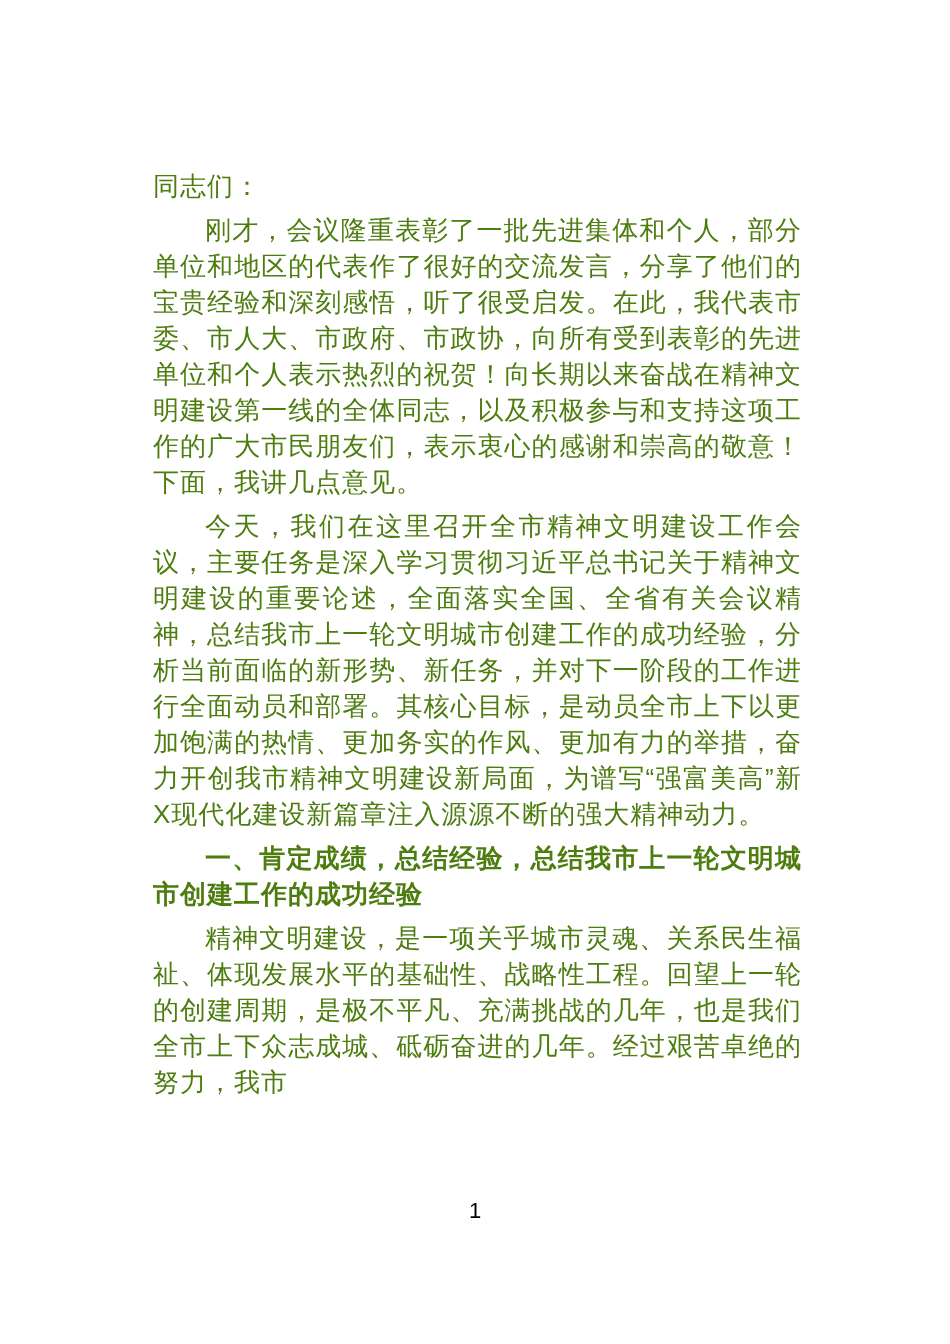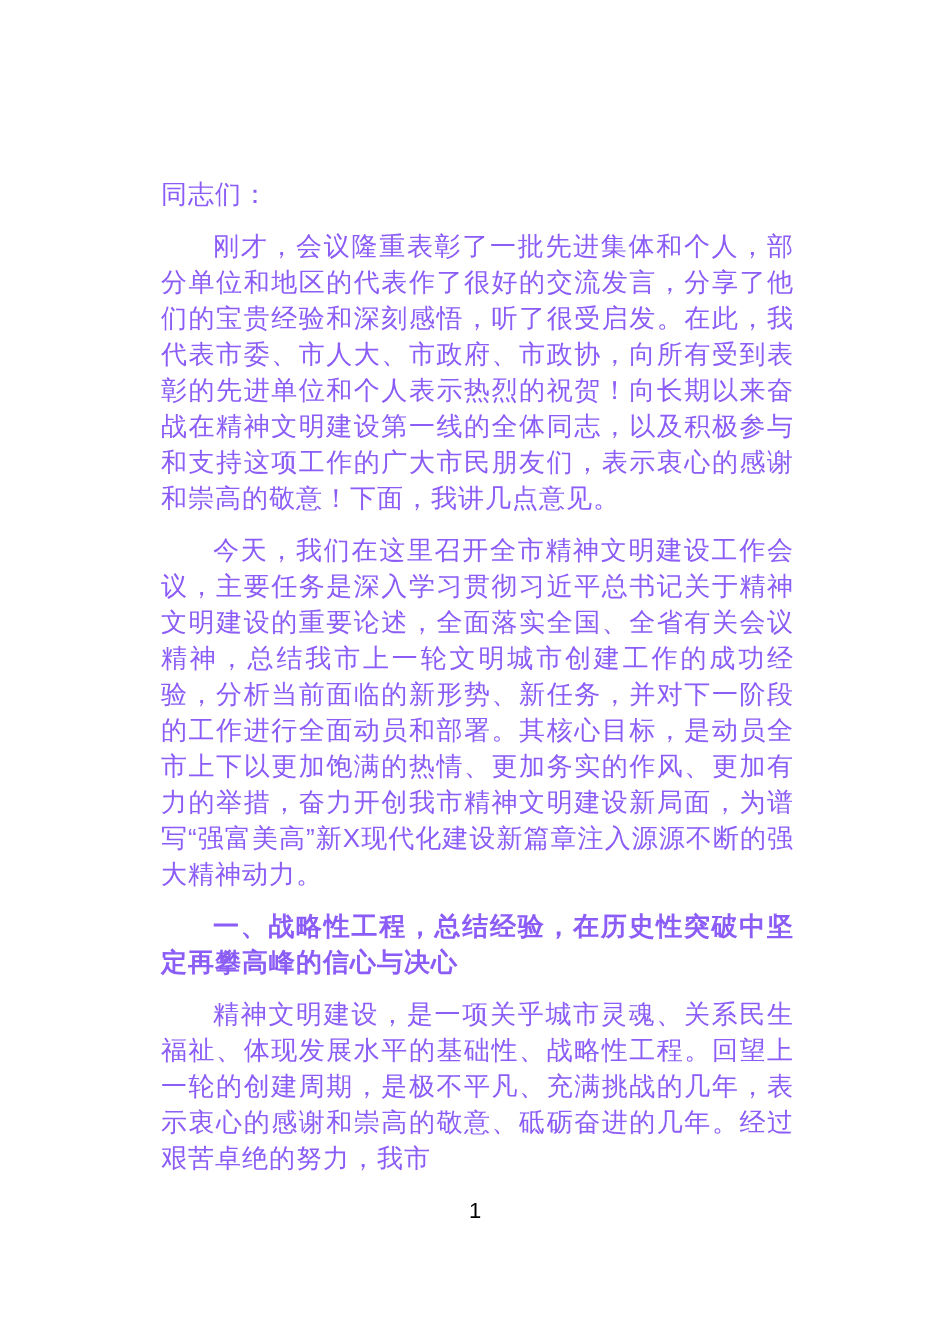--- a/index.html
+++ b/index.html
@@ -22,27 +22,27 @@
   .doc-title {
     margin: 0 0 42px 0;
     font-size: 35px;
     font-weight: 700;
     line-height: 70px;
     text-align: center;
     letter-spacing: 2px;
     color: #000000;
   }
   .body-text p {
-    margin: 16px;
+    margin: 8px;
     font-size: 26px;
     line-height: 36px;
     letter-spacing: 1px;
     text-align: justify;
     text-justify: inter-ideograph;
-    color: #8b5cf6;
+    color: #4d7c0f;
   }
   .salutation {
     text-indent: 0;
   }
   .para {
     text-indent: 2em;
   }
   .heading {
     font-weight: 700;
   }
@@ -63,21 +63,21 @@
 
 
   <div class="body-text">
 
     <p class="salutation">同志们：</p>
 
     <p class="para">刚才，会议隆重表彰了一批先进集体和个人，部分单位和地区的代表作了很好的交流发言，分享了他们的宝贵经验和深刻感悟，听了很受启发。在此，我代表市委、市人大、市政府、市政协，向所有受到表彰的先进单位和个人表示热烈的祝贺！向长期以来奋战在精神文明建设第一线的全体同志，以及积极参与和支持这项工作的广大市民朋友们，表示衷心的感谢和崇高的敬意！下面，我讲几点意见。</p>
 
     <p class="para">今天，我们在这里召开全市精神文明建设工作会议，主要任务是深入学习贯彻习近平总书记关于精神文明建设的重要论述，全面落实全国、全省有关会议精神，总结我市上一轮文明城市创建工作的成功经验，分析当前面临的新形势、新任务，并对下一阶段的工作进行全面动员和部署。其核心目标，是动员全市上下以更加饱满的热情、更加务实的作风、更加有力的举措，奋力开创我市精神文明建设新局面，为谱写“强富美高”新X现代化建设新篇章注入源源不断的强大精神动力。</p>
 
-    <p class="para heading">一、战略性工程，总结经验，在历史性突破中坚定再攀高峰的信心与决心</p>
+    <p class="para heading">一、肯定成绩，总结经验，总结我市上一轮文明城市创建工作的成功经验</p>
 
-    <p class="para">精神文明建设，是一项关乎城市灵魂、关系民生福祉、体现发展水平的基础性、战略性工程。回望上一轮的创建周期，是极不平凡、充满挑战的几年，表示衷心的感谢和崇高的敬意、砥砺奋进的几年。经过艰苦卓绝的努力，我市</p>
+    <p class="para">精神文明建设，是一项关乎城市灵魂、关系民生福祉、体现发展水平的基础性、战略性工程。回望上一轮的创建周期，是极不平凡、充满挑战的几年，也是我们全市上下众志成城、砥砺奋进的几年。经过艰苦卓绝的努力，我市</p>
 
   </div>
 
   <div class="page-number">1</div>
 
 </div>
 
 </body></html>

